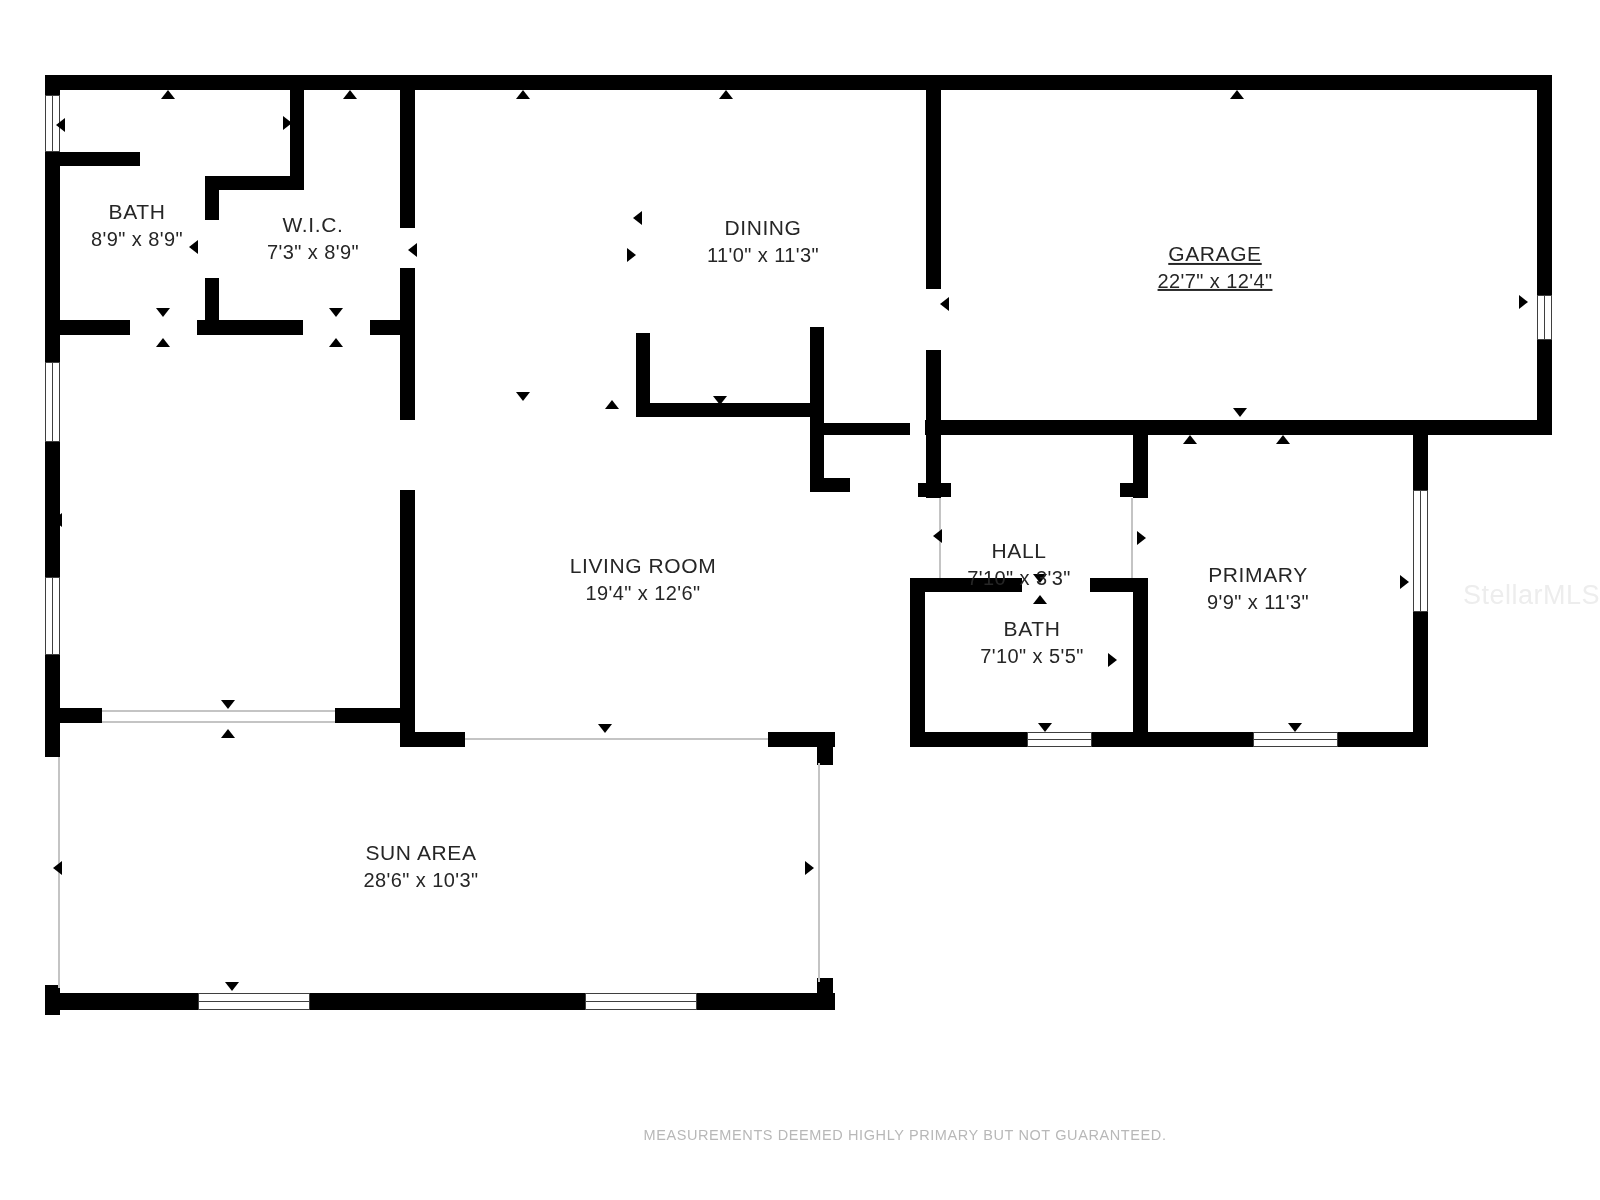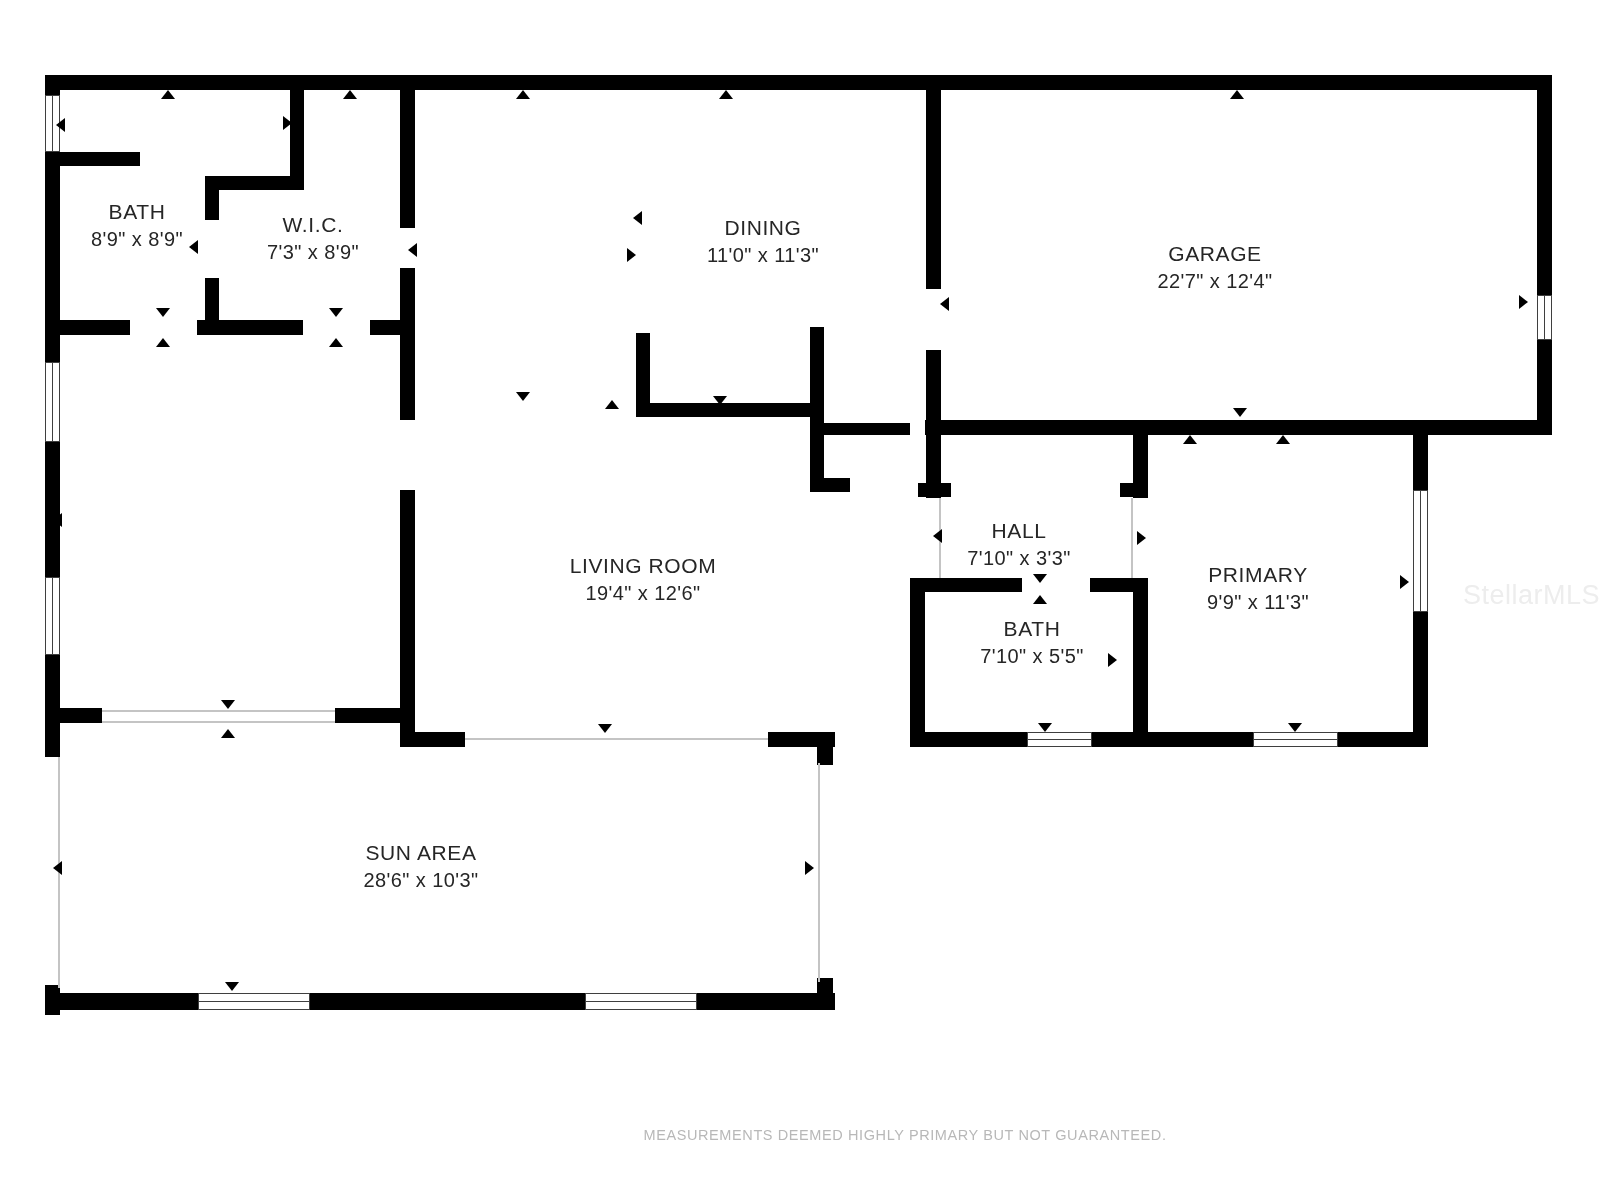--- a/index.html
+++ b/index.html
@@ -165,29 +165,29 @@
       <span class="room-dims">8'9" x 8'9"</span>
     </div>
     <div class="room-label" style="left: 313px; top: 238px;">
       <span class="room-name">W.I.C.</span>
       <span class="room-dims">7'3" x 8'9"</span>
     </div>
     <div class="room-label" style="left: 763px; top: 241px;">
       <span class="room-name">DINING</span>
       <span class="room-dims">11'0" x 11'3"</span>
     </div>
-    <div class="room-label" style="left: 1215px; top: 267px;">
+    <div class="room-label" style="left: 1215px; top: 267px; text-decoration: underline;">
       <span class="room-name">GARAGE</span>
       <span class="room-dims">22'7" x 12'4"</span>
     </div>
     <div class="room-label" style="left: 643px; top: 579px;">
       <span class="room-name">LIVING ROOM</span>
       <span class="room-dims">19'4" x 12'6"</span>
     </div>
-    <div class="room-label" style="left: 1019px; top: 544px;">
+    <div class="room-label" style="left: 1019px; top: 564px;">
       <span class="room-name">HALL</span>
       <span class="room-dims">7'10" x 3'3"</span>
     </div>
     <div class="room-label" style="left: 1032px; top: 642px;">
       <span class="room-name">BATH</span>
       <span class="room-dims">7'10" x 5'5"</span>
     </div>
     <div class="room-label" style="left: 1258px; top: 588px;">
       <span class="room-name">PRIMARY</span>
       <span class="room-dims">9'9" x 11'3"</span>

